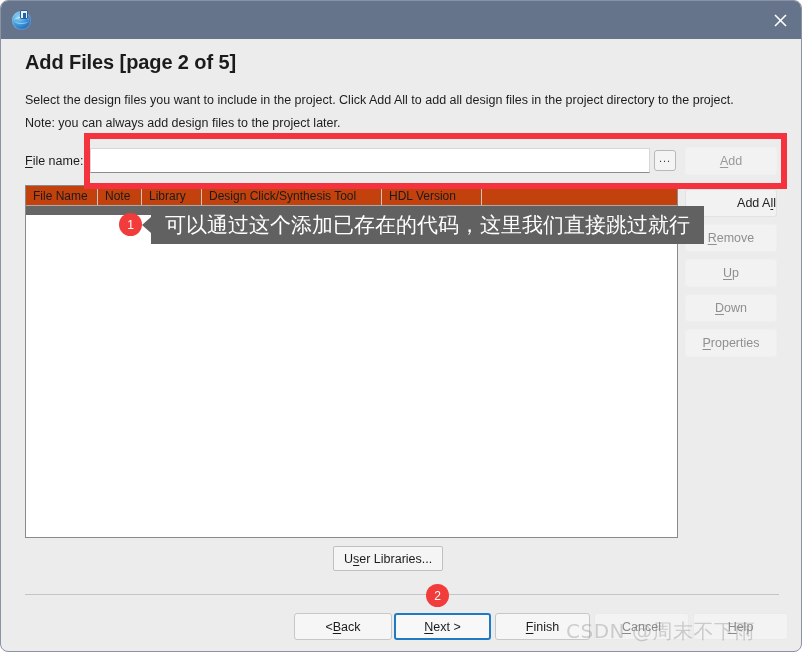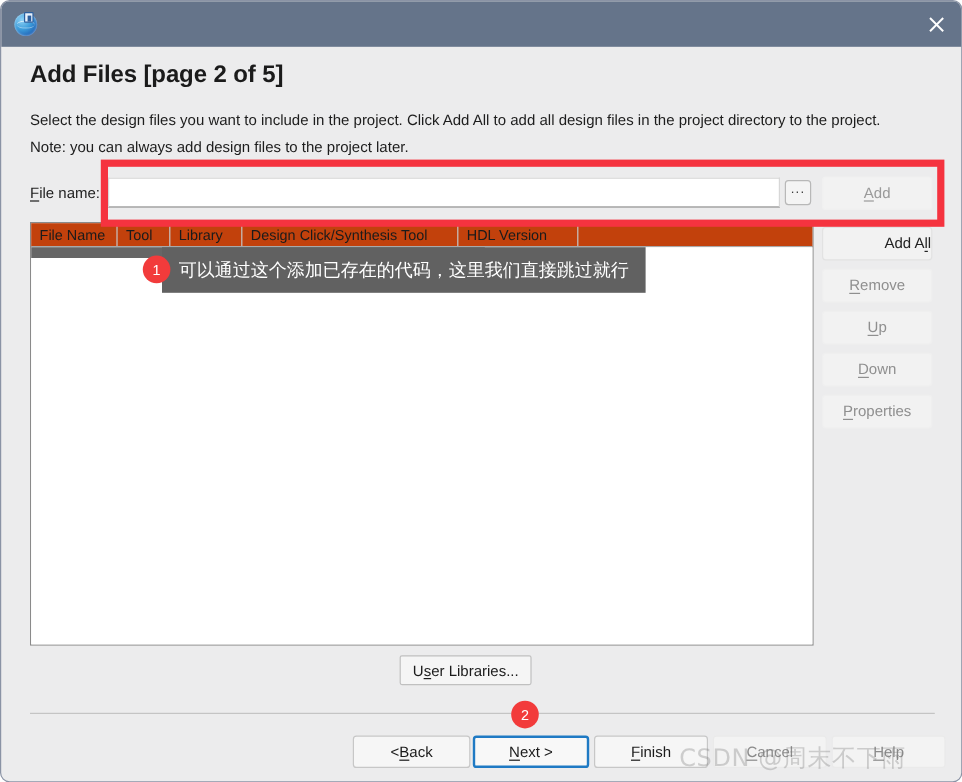--- a/index.html
+++ b/index.html
@@ -174,25 +174,25 @@
     display: flex; align-items: center; justify-content: center;
     cursor: pointer;
   }
   .wiz-btn.primary {
     border: 2px solid #1f7ac4; background: #f8f8f8;
   }
   .wiz-btn.dim { color: #8b8b8b; border-color: #eaeaea; background: #f3f3f3; }
 
   
   #callout {
-    position: absolute; left: 134px; top: 205px;
+    position: absolute; left: 150px; top: 205px;
     height: 38px; background: #616161;
     display: flex; align-items: center;
     padding: 0 14px;
-    color: #ffffff; font-size: 15px;
+    color: #ffffff; font-size: 21px;
     font-family: "DejaVu Sans", "Liberation Sans", sans-serif;
     white-space: nowrap;
   }
   #callout:before {
     content: ""; position: absolute; left: -9px; top: 11px;
     width: 0; height: 0;
     border-top: 8px solid transparent;
     border-bottom: 8px solid transparent;
     border-right: 9px solid #616161;
   }
@@ -243,21 +243,21 @@
   <input id="filename-input" type="text" placeholder="" style="">
   <div id="browse-btn">...</div>
   <div id="add-btn">
       <span class="mn">A</span>
       <span>dd</span>
     </div>
 
   <div id="file-list">
     <div id="list-header">
         <div class="col" style="width: 72px;">File Name</div>
-        <div class="col" style="width: 44px;">Tool</div>
+        <div class="col" style="width: 44px;">Note</div>
         <div class="col" style="width: 60px;">Library</div>
         <div class="col" style="width: 180px;">Design Click/Synthesis Tool</div>
         <div class="col" style="width: 100px;">HDL Version</div>
         <div class="col" style="width: 195px;"></div>
       </div>
     <div id="list-body">
       <div id="h-scroll"></div>
     </div>
   </div>
 

